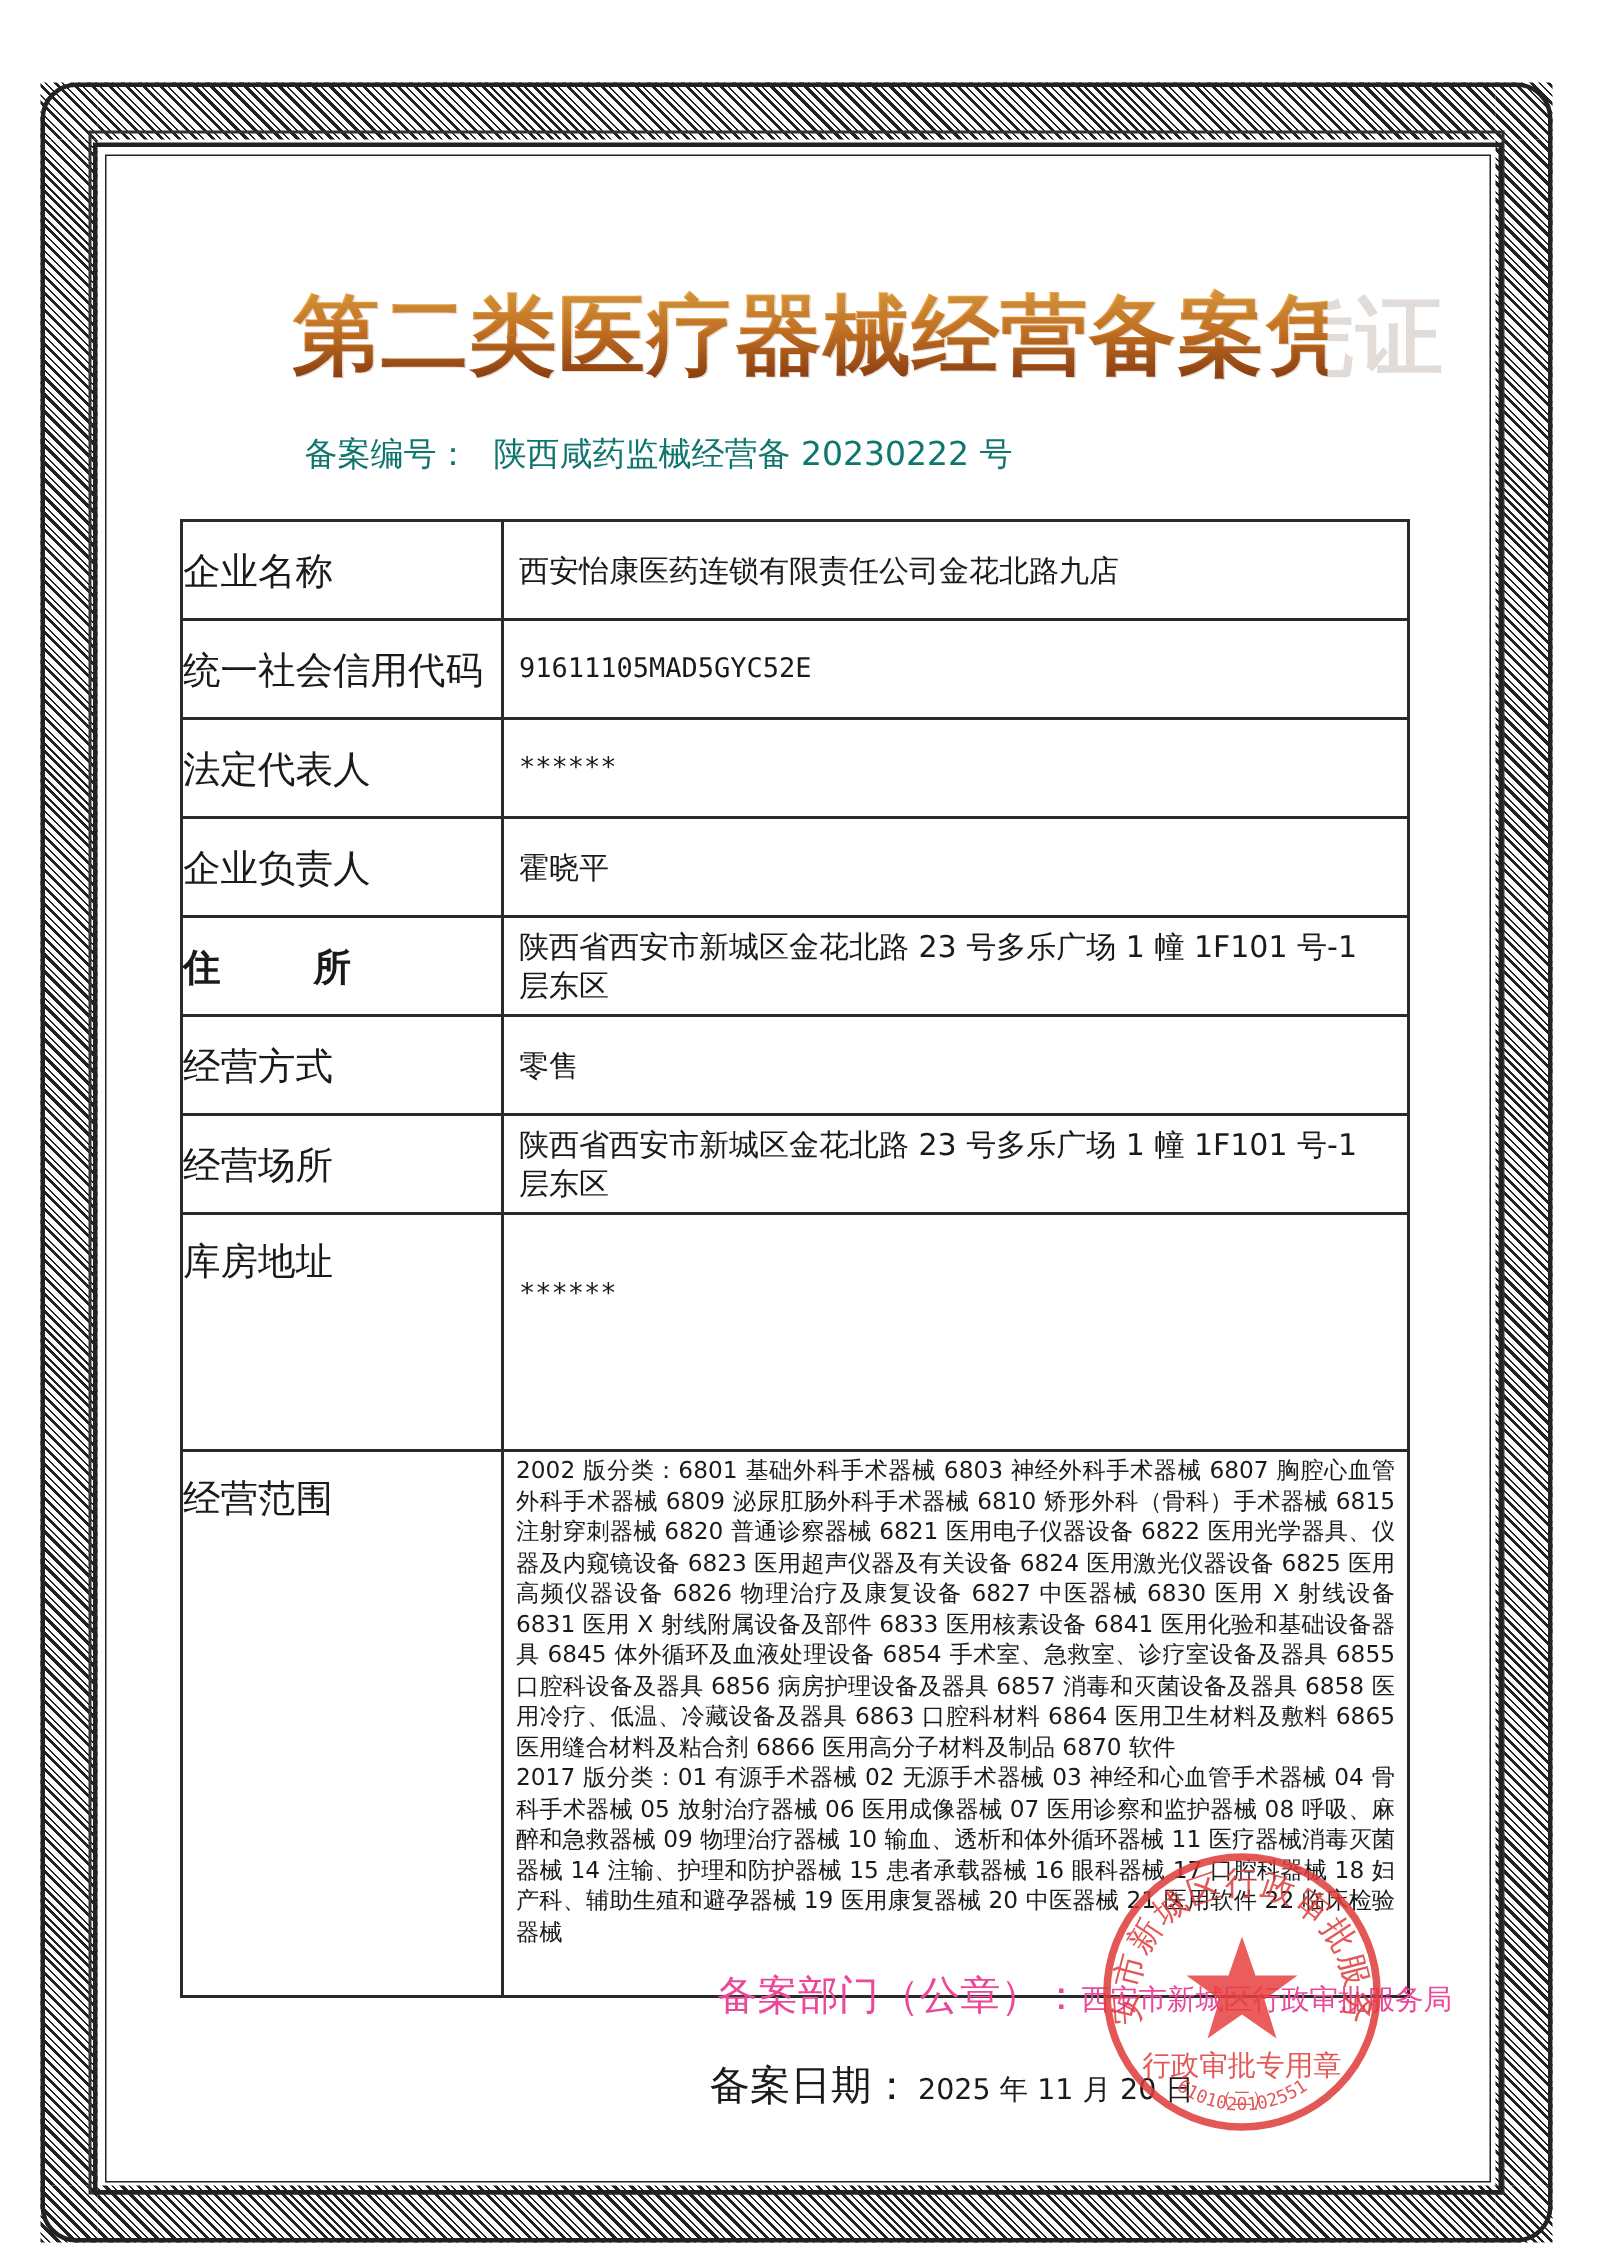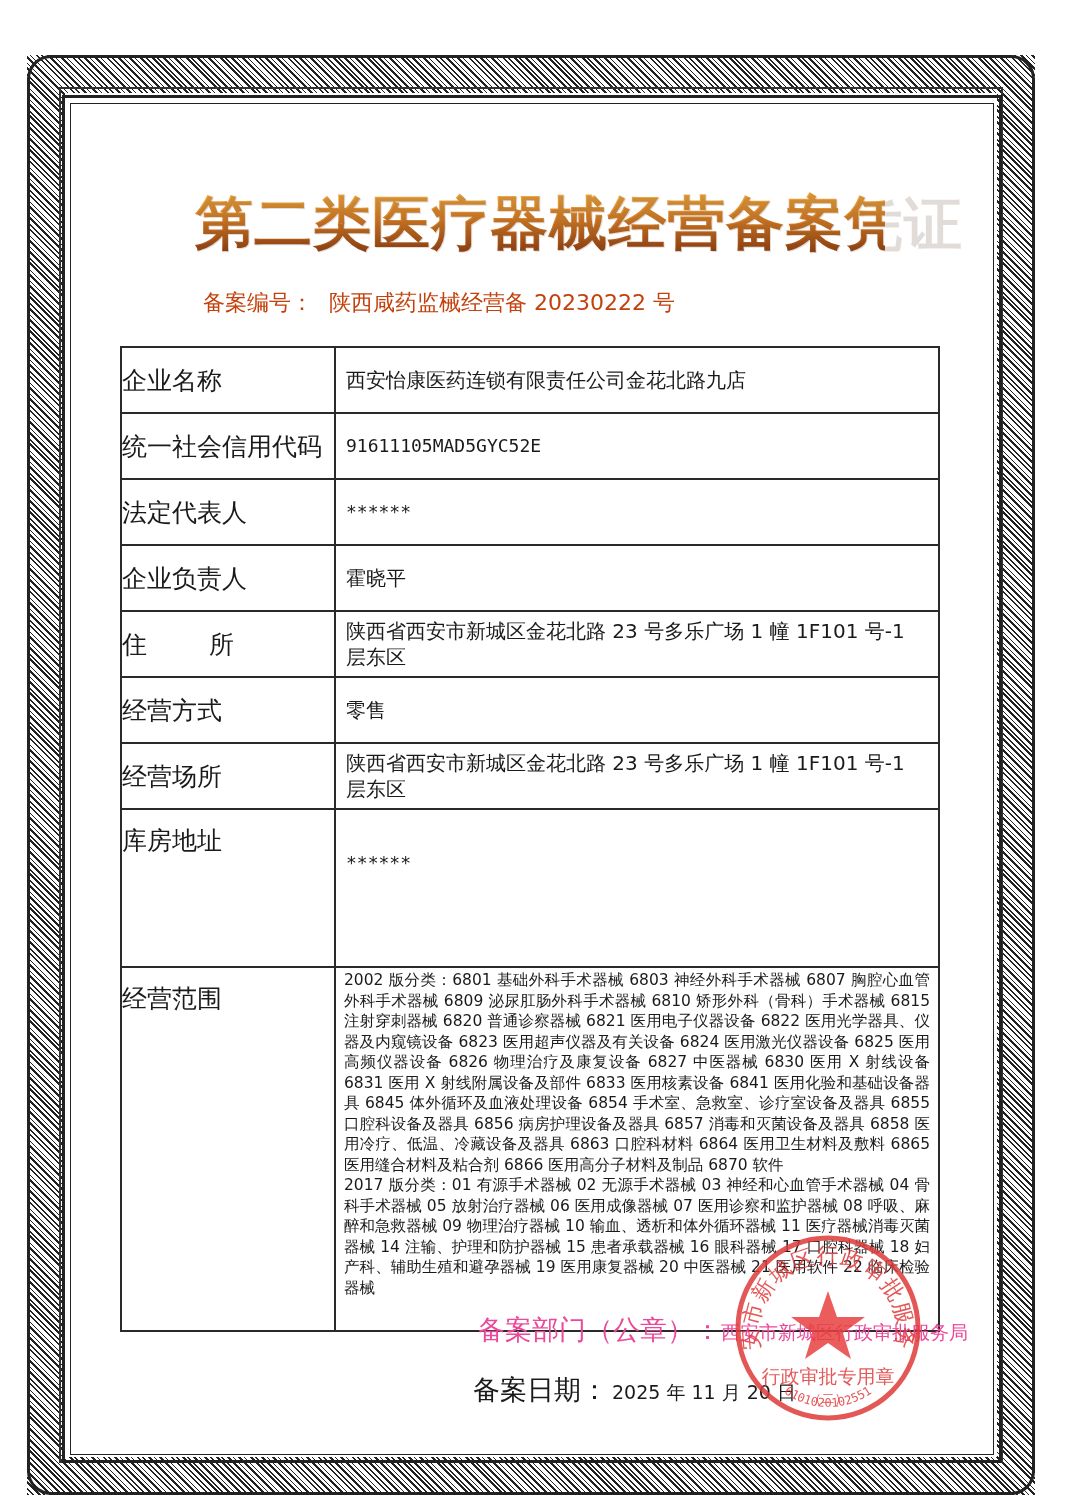--- a/index.html
+++ b/index.html
@@ -66,21 +66,21 @@
       -webkit-background-clip: text;
       background-clip: text;
       color: transparent;
       text-shadow: 1px 1px 0 rgba(60,20,0,0.15);
     }
 
     .record-no {
       position: absolute;
       left: 203px; top: 288px;
       font-size: 22px;
-      color: #c2410c;
+      color: #0f766e;
       white-space: nowrap;
     }
     .record-no .lbl { margin-right: 16px; }
 
     table.info {
       position: absolute;
       left: 120px; top: 346px;
       width: 820px;
       border-collapse: collapse;
       table-layout: fixed;
@@ -109,21 +109,21 @@
     tr.scope td { height: 348px; }
     td.scope-text {
       vertical-align: top !important;
       padding: 2px 8px 2px 8px !important;
       font-size: 15.5px;
       line-height: 20.5px;
       color: #1a1a1a;
       text-align: justify;
       border-radius: 30px;
     }
-    .label-spaced { letter-spacing: 62px; margin-right: -62px; }
+    .label-spaced { letter-spacing: 62px; margin-right: -62px; font-weight: bold; }
 
     .footer-dept {
       position: absolute;
       left: 478px; top: 1312px;
       font-size: 27px;
       white-space: nowrap;
       color: #ec4899;
     }
     .footer-dept .val { font-size: 19px; }
     .footer-date {

